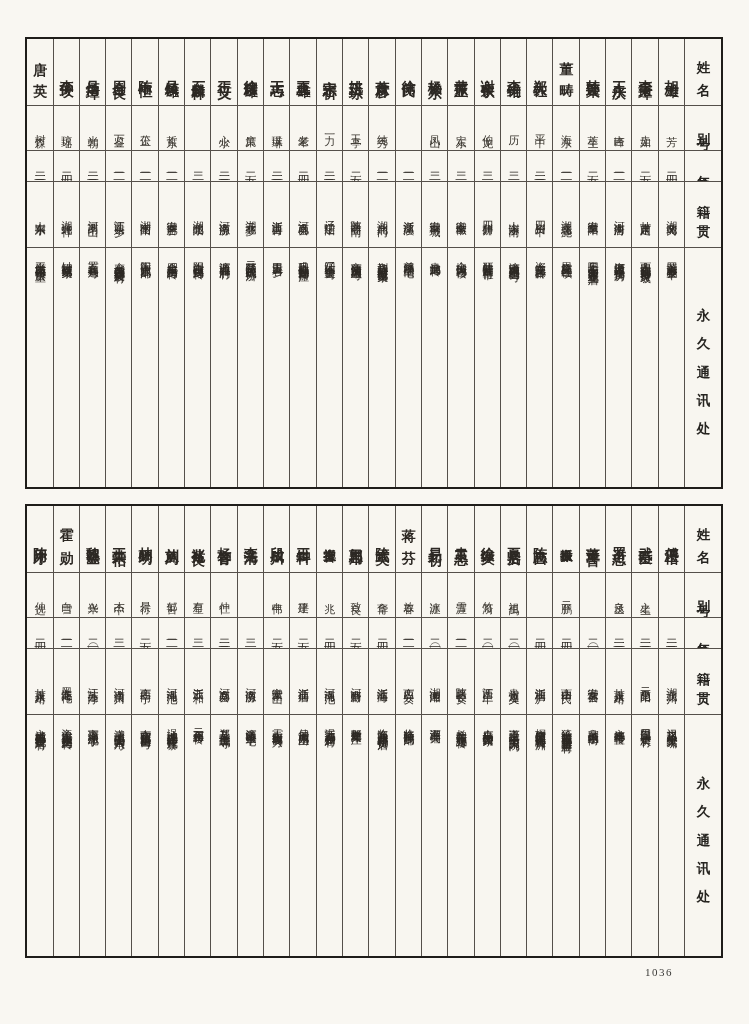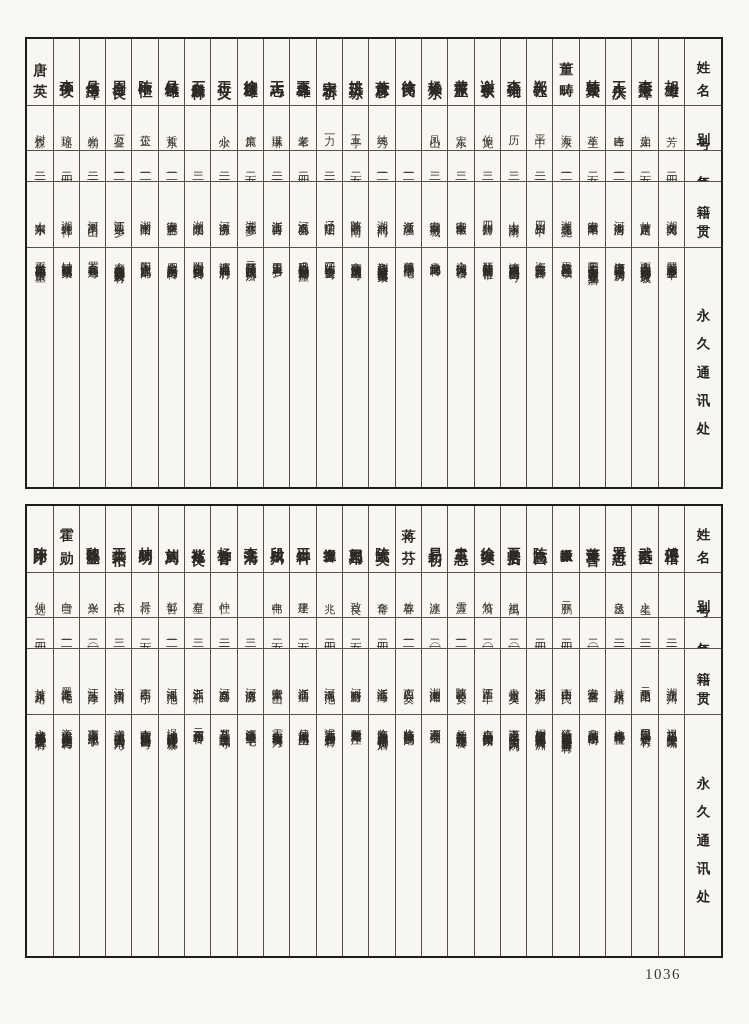--- a/index.html
+++ b/index.html
@@ -52,21 +52,21 @@
   .origin{font-size:11px;line-height:13px;letter-spacing:1.5px;}
   .addr{font-size:11px;line-height:13.5px;letter-spacing:1px;}
   .hdr{font-weight:700;color:#262420;}
   .hdr-name{font-size:13.5px;letter-spacing:1.7em;}
   .hdr-alias{font-size:13.5px;letter-spacing:0.5em;}
   .hdr-age{font-size:13.5px;letter-spacing:0.15em;}
   .hdr-origin{font-size:13.5px;letter-spacing:1.5em;}
   .hdr-addr{font-size:13.5px;letter-spacing:2.1em;}
   .page-number{
     position:absolute;left:645px;top:966px;
-    font-size:15px;letter-spacing:1.5px;color:#3b3a38;
+    font-size:11px;letter-spacing:1.5px;color:#3b3a38;
     font-family:"Liberation Serif", serif;
   }
 </style>
 </head>
 <body>
 
 <div class="page">
   <div class="dir-table" id="table-top">
   <div class="col hdr-col">
     <div class="cell r-name">

